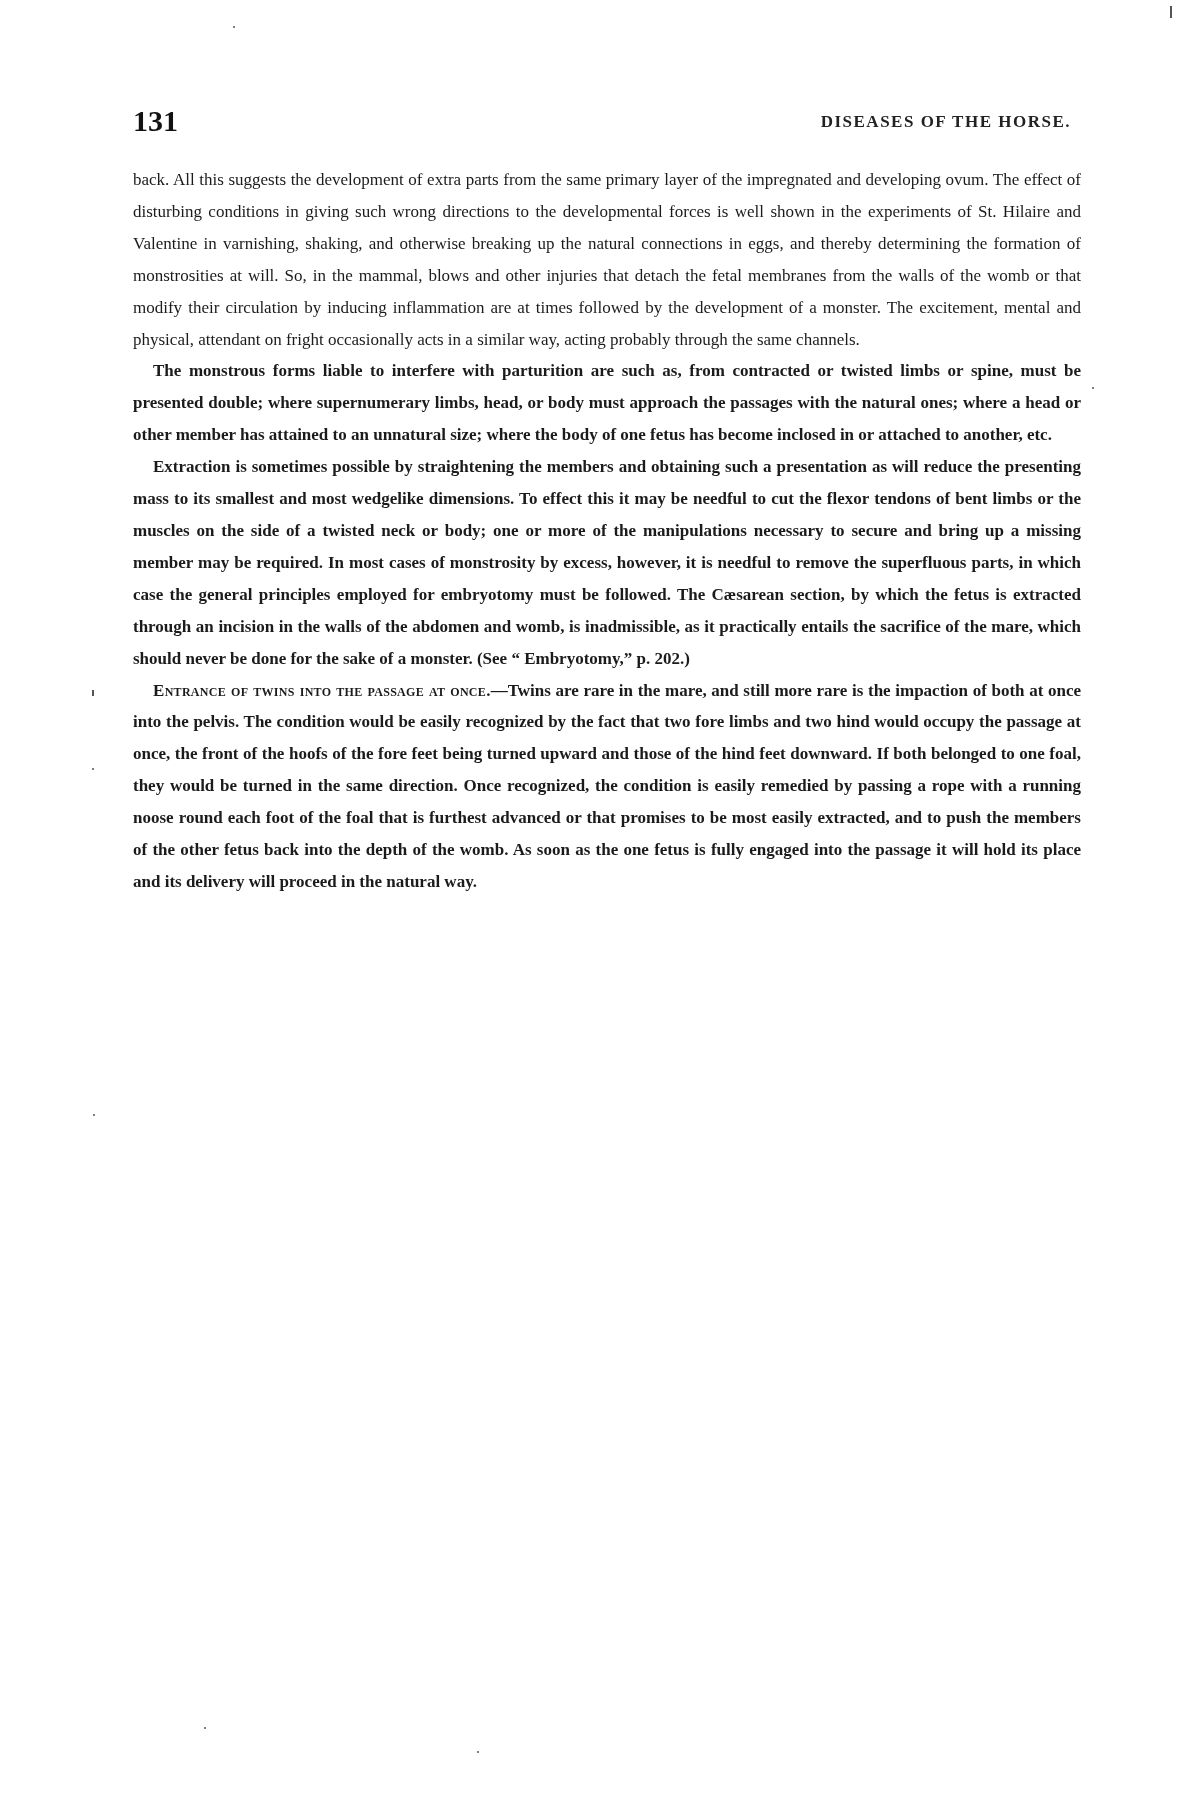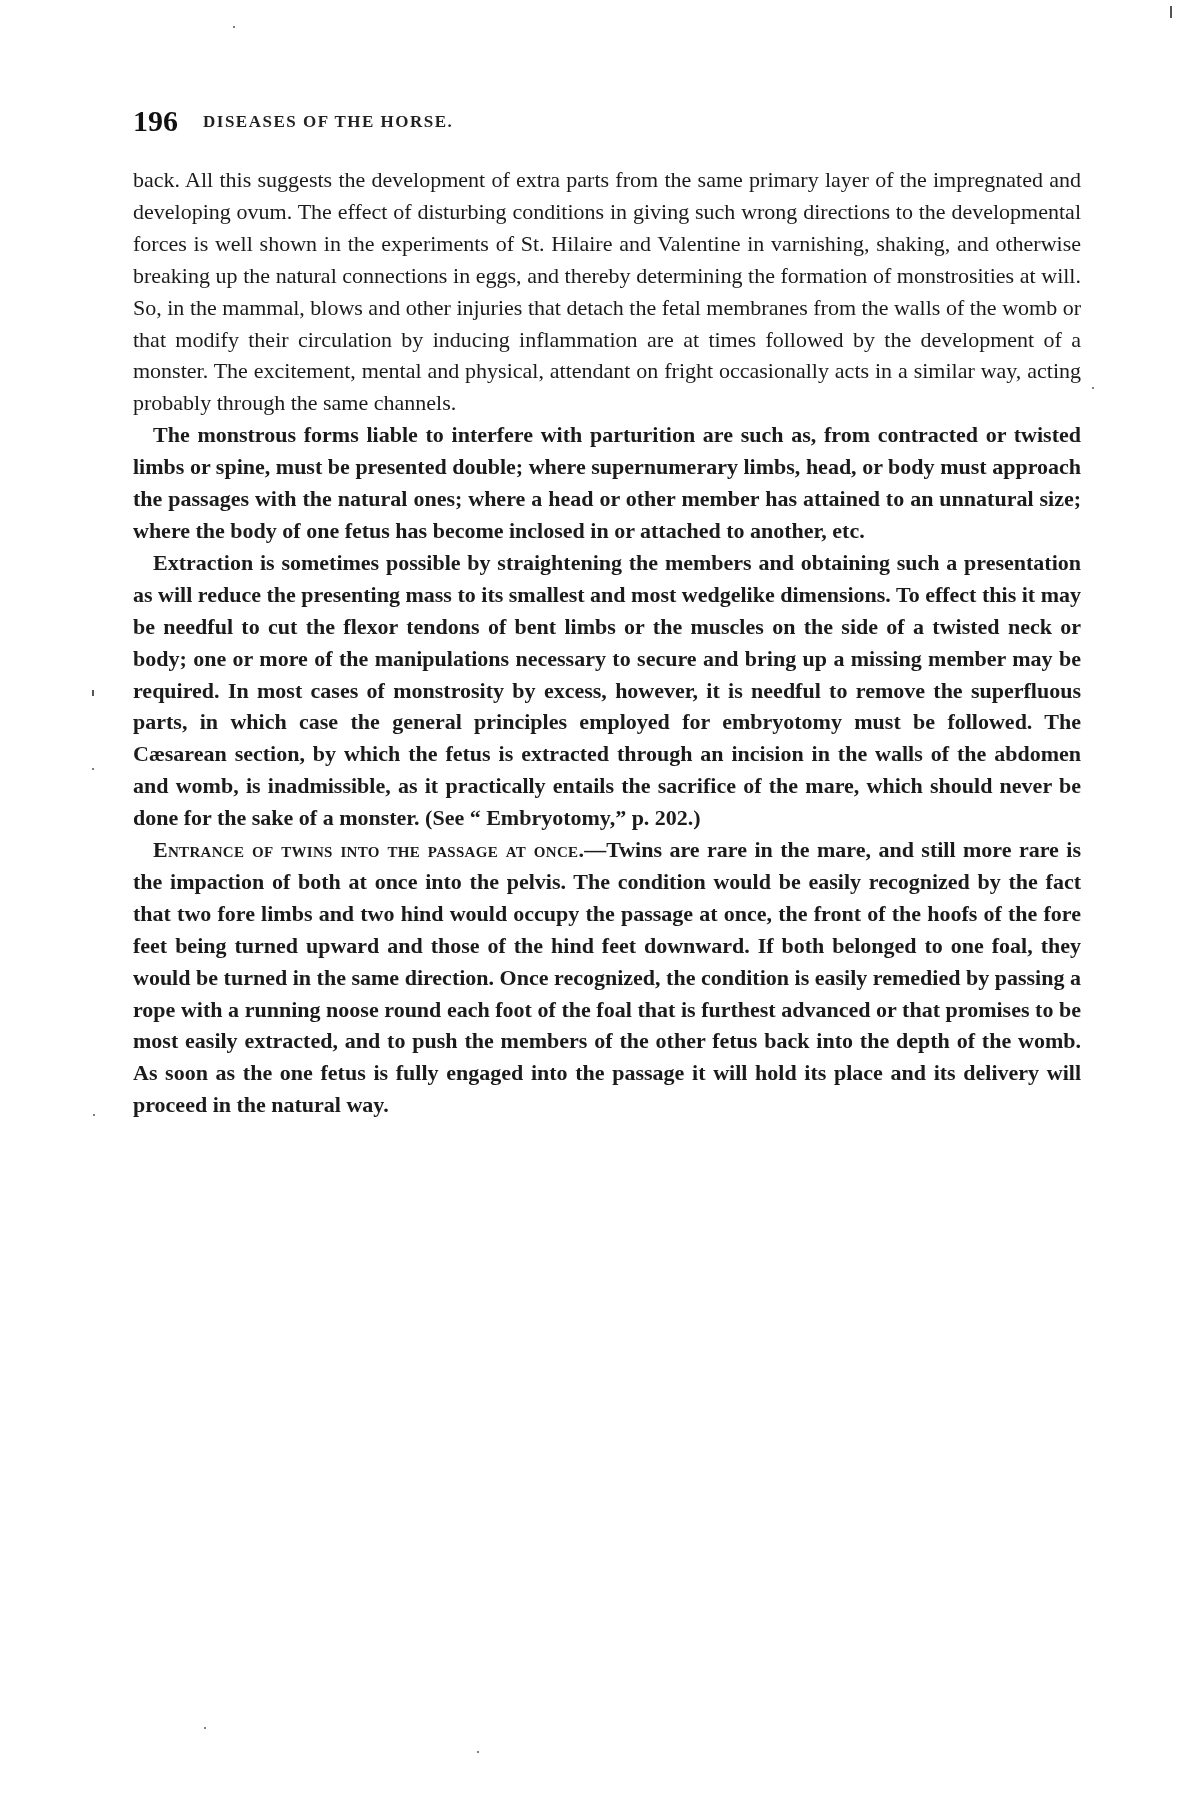--- a/index.html
+++ b/index.html
@@ -36,34 +36,34 @@
       font-size: 30px;
       font-weight: bold;
       letter-spacing: 0px;
       color: #111;
     }
     .running-title {
       position: absolute;
       left: 0;
       right: 0;
       top: 8px;
-      text-align: left;
+      text-align: right;
       font-size: 17px;
       font-weight: bold;
       letter-spacing: 1.5px;
       text-transform: uppercase;
       color: #222;
       padding-left: 70px;
     }
     .body-text {
       position: absolute;
       left: 133px;
       top: 164px;
       width: 948px;
-      font-size: 22px;
+      font-size: 17px;
       line-height: 31.9px;
       text-align: justify;
       hyphens: none;
       color: #1b1b1b;
     }
     .para {
       margin: 0;
       text-indent: 0;
     }
     .para.indent {
@@ -79,21 +79,21 @@
       background: #555;
       border-radius: 50%;
     }
   </style>
 </head>
 <body>
 
 <div class="page">
 
   <div class="running-head">
-    <span class="page-number">196</span>
+    <span class="page-number">131</span>
     <span class="running-title">DISEASES OF THE HORSE.</span>
   </div>
 
   <div class="body-text">
     <p class="para">
       <span>back. All this suggests the development of extra parts from the same primary layer of the impregnated and developing ovum. The effect of disturbing conditions in giving such wrong directions to the developmental forces is well shown in the experiments of St. Hilaire and Valentine in varnishing, shaking, and otherwise breaking up the natural connections in eggs, and thereby determining the formation of monstrosities at will. So, in the mammal, blows and other injuries that detach the fetal membranes from the walls of the womb or that modify their circulation by inducing inflammation are at times followed by the development of a monster. The excitement, mental and physical, attendant on fright occasionally acts in a similar way, acting probably through the same channels.</span>
     </p>
     <p class="para indent">
       <span>The monstrous forms liable to interfere with parturition are such as, from contracted or twisted limbs or spine, must be presented double; where supernumerary limbs, head, or body must approach the passages with the natural ones; where a head or other member has attained to an unnatural size; where the body of one fetus has become inclosed in or attached to another, etc.</span>
     </p>

